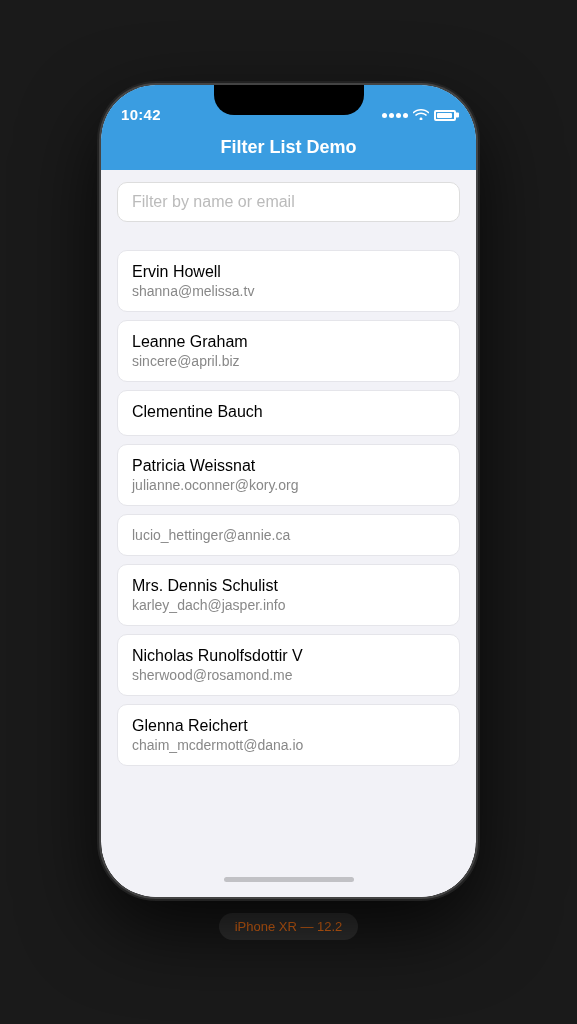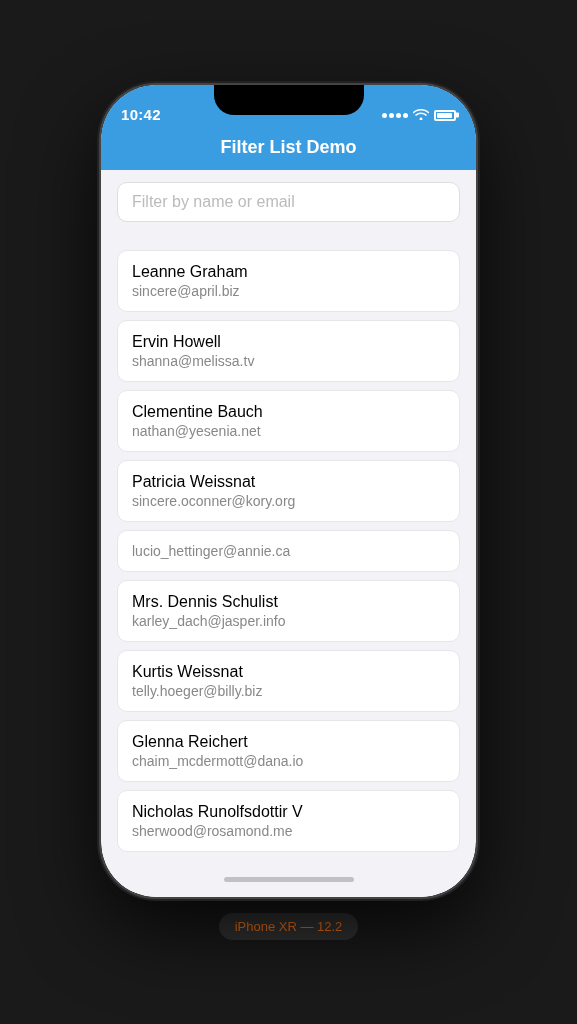--- a/index.html
+++ b/index.html
@@ -294,53 +294,48 @@
       </div>
 
       <div class="content-area">
 
         <div class="search-container">
           <input class="search-input" type="text" placeholder="Filter by name or email" style="">
         </div>
 
         <div class="list-container" id="contact-list">
         <div class="list-item">
+              <div class="list-item-name">Ervin Howell</div>
+              <div class="list-item-email">shanna@melissa.tv</div>
+            </div>
+            <div class="list-item">
               <div class="list-item-name">Leanne Graham</div>
               <div class="list-item-email">sincere@april.biz</div>
             </div>
             <div class="list-item">
-              <div class="list-item-name">Ervin Howell</div>
-              <div class="list-item-email">shanna@melissa.tv</div>
-            </div>
-            <div class="list-item">
               <div class="list-item-name">Clementine Bauch</div>
-              <div class="list-item-email">nathan@yesenia.net</div>
             </div>
             <div class="list-item">
               <div class="list-item-name">Patricia Weissnat</div>
-              <div class="list-item-email">sincere.oconner@kory.org</div>
+              <div class="list-item-email">julianne.oconner@kory.org</div>
             </div>
             <div class="list-item">
               <div class="list-item-email">lucio_hettinger@annie.ca</div>
             </div>
             <div class="list-item">
               <div class="list-item-name">Mrs. Dennis Schulist</div>
               <div class="list-item-email">karley_dach@jasper.info</div>
             </div>
             <div class="list-item">
-              <div class="list-item-name">Kurtis Weissnat</div>
-              <div class="list-item-email">telly.hoeger@billy.biz</div>
+              <div class="list-item-name">Nicholas Runolfsdottir V</div>
+              <div class="list-item-email">sherwood@rosamond.me</div>
             </div>
             <div class="list-item">
               <div class="list-item-name">Glenna Reichert</div>
               <div class="list-item-email">chaim_mcdermott@dana.io</div>
-            </div>
-            <div class="list-item">
-              <div class="list-item-name">Nicholas Runolfsdottir V</div>
-              <div class="list-item-email">sherwood@rosamond.me</div>
             </div>
           </div>
 
       </div>
 
       <div class="home-indicator">
         <div class="home-bar"></div>
       </div>
 
     </div>

